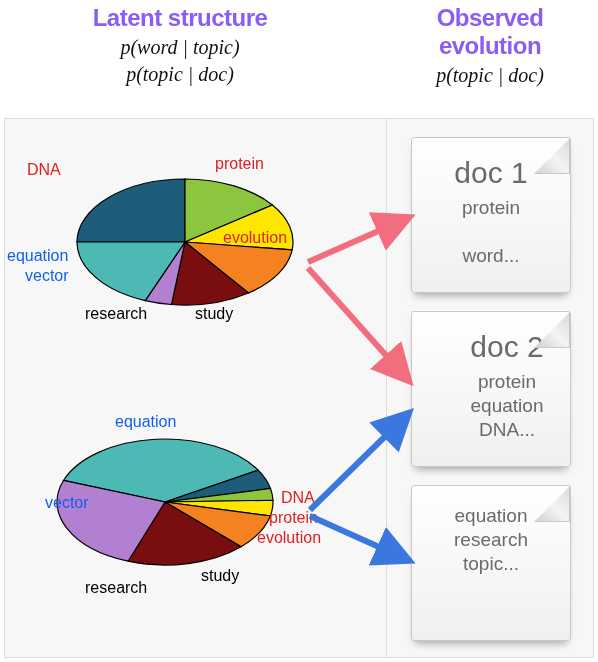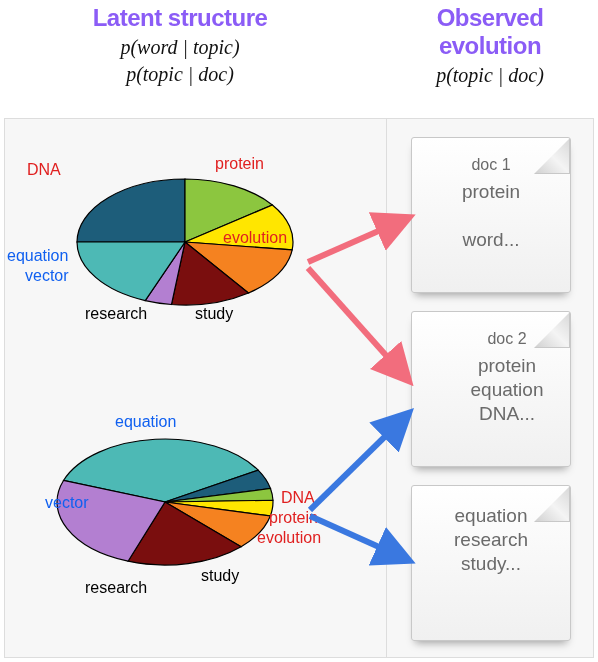--- a/index.html
+++ b/index.html
@@ -9,21 +9,21 @@
   .col-header .sub { font-family: Georgia, serif; font-style: italic; font-size: 20px; color: #111; margin-top: 4px; }
   .panel { position: absolute; background: #f7f7f7; border: 1px solid #ddd; }
   .panel.left { left: 4px; top: 118px; width: 397px; height: 540px; }
   .panel.right { left: 386px; top: 118px; width: 208px; height: 540px; }
   .pie { position: absolute; }
   .pie-label { position: absolute; font-size: 16px; font-family: Arial, sans-serif; }
   .lbl-red { color: #e02020; }
   .lbl-blue { color: #1060f0; }
   .lbl-black { color: #000; }
   .doc { position: absolute; width: 160px; height: 156px; background: linear-gradient(#fff,#f0f0f0); border:1px solid #c8c8c8; border-radius: 3px; box-shadow: 0 6px 8px -4px rgba(0,0,0,0.35); text-align:center; padding-top:18px; }
-  .doc .title { font-size: 16px; color:#6a6a6a; margin-bottom:6px; }
+  .doc .title { font-size: 30px; color:#6a6a6a; margin-bottom:6px; }
   .doc .words { font-size: 19px; color:#6a6a6a; line-height:1.25; }
   .doc .fold { position:absolute; right:0; top:0; width:36px; height:36px; background: linear-gradient(135deg,#d8d8d8 0%, #f4f4f4 50%, #d0d0d0 100%); border-left:1px solid #c8c8c8; border-bottom:1px solid #c8c8c8; clip-path: polygon(0 0, 100% 100%, 0 100%); transform: scaleX(-1); }
   .arrow { position:absolute; overflow:visible; pointer-events:none; }
 </style>
 </head>
 <body>
 
 <div class="col-header" style="left:30px; top:4px; width:300px;">
   <h2>Latent structure</h2>
   <div class="sub">p(word | topic)</div>
@@ -89,21 +89,21 @@
       <span>protein</span><br>
       <span>equation</span><br>
       <span>DNA...</span>
     </div>
   </div>
   <div class="doc" style="left:24px; top:366px;">
     <div class="fold"></div>
     <div class="words">
       <span>equation</span><br>
       <span>research</span><br>
-      <span>study...</span>
+      <span>topic...</span>
     </div>
   </div>
 </div>
 
 <svg class="arrow" style="left:0; top:0;" width="598" height="662">
   <defs>
     <marker id="ah-red" viewBox="0 0 10 10" refX="8" refY="5" markerWidth="7" markerHeight="7" orient="auto-start-reverse">
       <path d="M0,0 L10,5 L0,10 z" fill="#f26d7d"></path>
     </marker>
     <marker id="ah-blue" viewBox="0 0 10 10" refX="8" refY="5" markerWidth="7" markerHeight="7" orient="auto-start-reverse">

